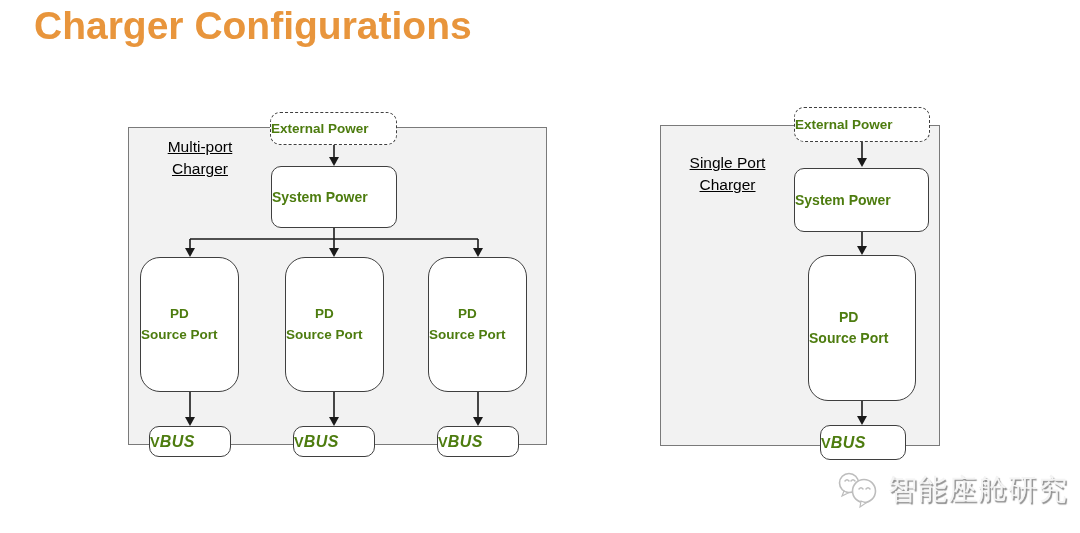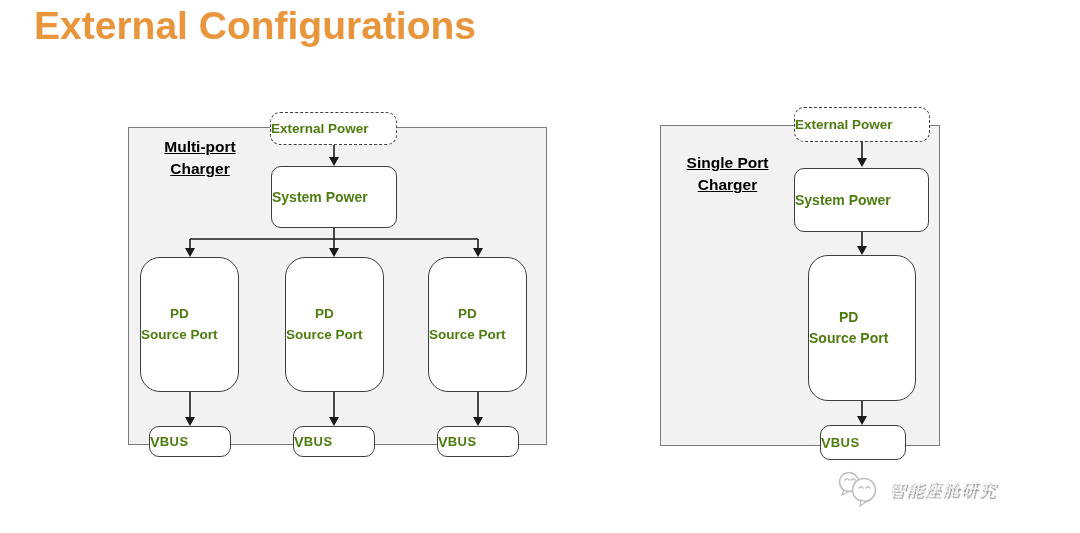--- a/index.html
+++ b/index.html
@@ -9,50 +9,49 @@
   }
   .slide-title{
     position:absolute;left:34px;top:4px;
     font-size:39px;font-weight:bold;color:#E8953C;letter-spacing:0px;
   }
   .panel{
     position:absolute;background:#F2F2F2;border:1.5px solid #7A7A7A;z-index:0;
   }
   .panel-label{
     position:absolute;z-index:2;color:#000;
-    font-weight:bold;font-size:15.5px;line-height:1.45;
+    font-weight:normal;font-size:15.5px;line-height:1.45;
     text-decoration:underline;text-align:center;white-space:pre-line;
   }
   .box{
     position:absolute;z-index:2;background:#ffffff;
     border:1.6px solid #3F3F3F;border-radius:10px;
     display:flex;align-items:center;justify-content:flex-start;
     font-weight:bold;color:#4d7c0f;text-align:center;font-size:13.5px;
     box-sizing:border-box;
   }
   .dashed{border-style:dashed;}
   .pd{border-radius:20px;white-space:pre-line;line-height:1.5;}
   .vbus{border-radius:10px;}
   .vbus .v{font-size:14.5px;}
-  .vbus .rest{font-size:13px;letter-spacing:0.5px;}
+  .vbus .rest{font-size:16px;letter-spacing:0.5px;font-style:italic;}
   svg.connectors{position:absolute;left:0;top:0;z-index:1;pointer-events:none;}
   .watermark{
     position:absolute;left:836px;top:470px;z-index:3;
     display:flex;align-items:center;gap:6px;
   }
   .watermark-text{
-    font-size:17px;letter-spacing:1px;color:#F4F4F4;
+    font-size:29px;letter-spacing:1px;color:#F4F4F4;
     text-shadow:1.5px 1.5px 1px #8F8F8F;
-    font-style:italic;
   }
 </style>
 </head>
 <body>
 
-<div class="slide-title">External Configurations</div>
+<div class="slide-title">Charger Configurations</div>
 
 <div class="panel" style="left:128px;top:127px;width:417px;height:316px;"></div>
 <div class="panel-label" style="left:140px;top:136px;width:120px;">Multi-port
 Charger</div>
 
 <div class="box dashed" style="left:270px;top:112px;width:127px;height:33px;">
   <span>External Power</span>
 </div>
 
 <div class="box" style="left:271px;top:166px;width:126px;height:62px;font-size:14px;">

